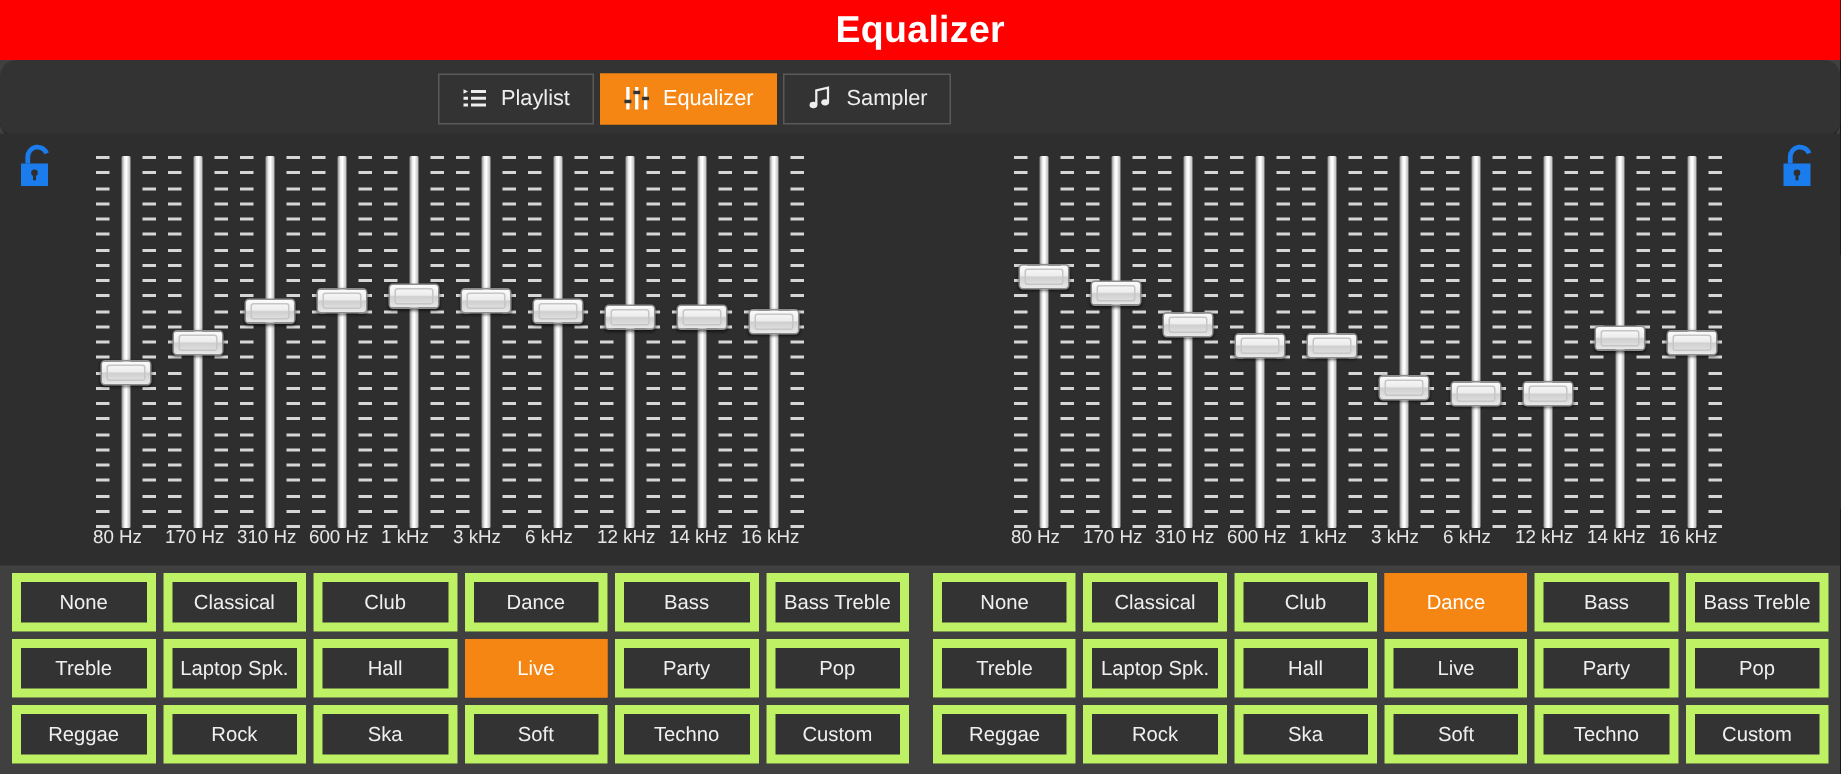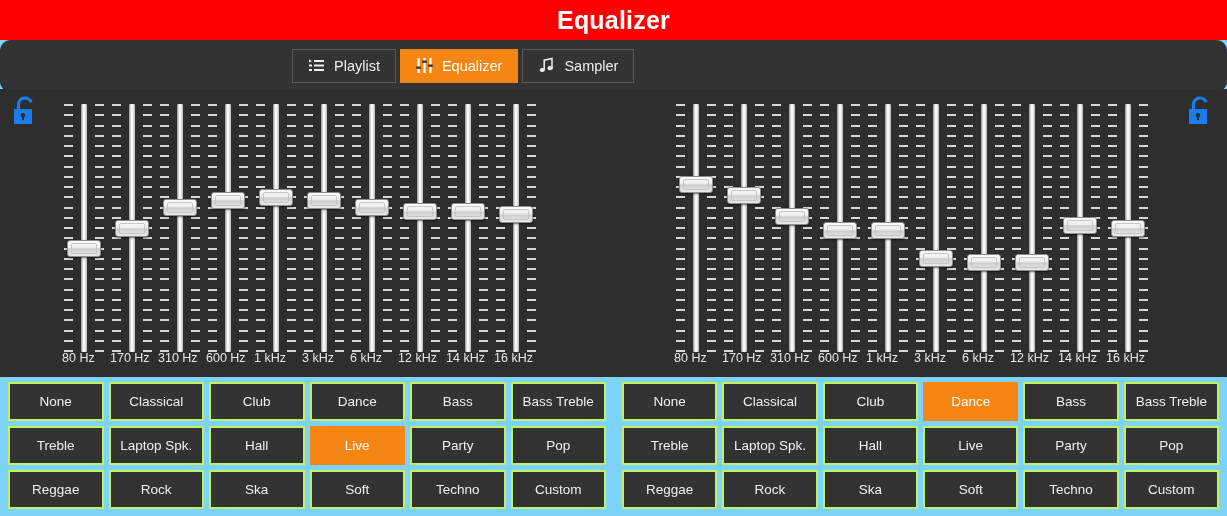--- a/index.html
+++ b/index.html
@@ -2,21 +2,21 @@
 <html><head>
 <meta charset="utf-8">
 <style>
   * { box-sizing: border-box; margin: 0; padding: 0; }
   html, body {
     width: 1227px; height: 516px;
     background: #000;
     font-family: "Liberation Sans", sans-serif;
     overflow: hidden;
   }
-  #app { width: 1227px; height: 516px; position: relative; background: #7dd3fc; }
+  #app { width: 1227px; height: 516px; position: relative; background: #404040; }
 
   
   .titlebar {
     height: 40px; width: 100%;
     background: #ff0000;
     display: flex; align-items: center; justify-content: center;
   }
   .titlebar .title {
     color: #ffffff; font-size: 25px; font-weight: bold; letter-spacing: .2px;
   }
@@ -104,21 +104,21 @@
     text-align: left; color: #e6e6e6; font-size: 12.5px; white-space: nowrap;
   }
 
   
   .presets { position: absolute; top: 377px; height: 139px; }
   .presets-left  { left: 0px;   width: 614px; padding: 5px 8px 6px 8px; }
   .presets-right { left: 614px; width: 613px; padding: 5px 8px 6px 8px; }
   .pgrid { display: grid; grid-template-columns: repeat(6,1fr); gap: 5px; }
   .preset {
     height: 39px;
-    border: 2px solid #bef264;
+    border: 6px solid #bef264;
     background: #333333;
     color: #efefef;
     font-size: 13.5px;
     display: flex; align-items: center; justify-content: center;
     cursor: pointer; white-space: nowrap;
   }
   .preset.active { background: #f58613; border-color: #f58613; color: #ffffff; }
 </style>
 </head>
 <body>

